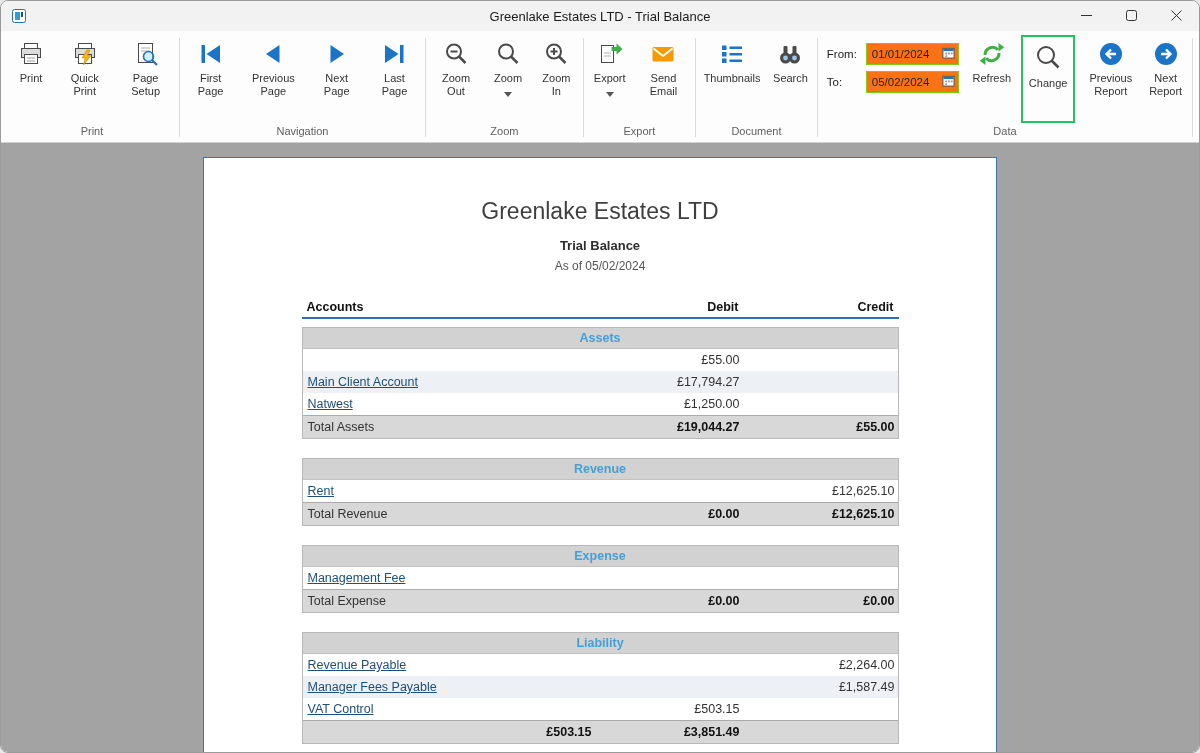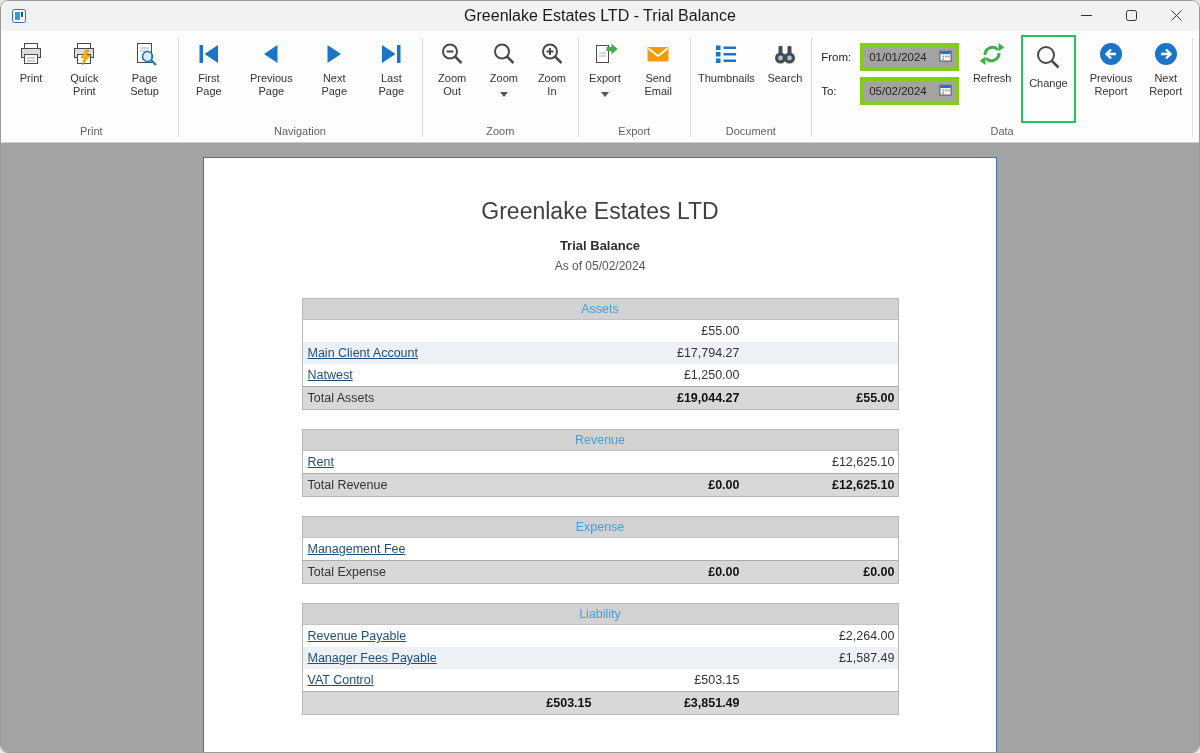--- a/index.html
+++ b/index.html
@@ -5,21 +5,21 @@
   * { margin:0; padding:0; box-sizing:border-box; }
   html,body { width:1200px; height:753px; overflow:hidden; background:#e8e8e8;
     font-family:"Liberation Sans","DejaVu Sans",sans-serif; }
   .window { width:1200px; height:753px; background:#fff; border:1px solid #9a9a9a;
     border-radius:8px; overflow:hidden; display:flex; flex-direction:column; }
 
   
   .titlebar { position:relative; height:30px; background:#f2f2f2; flex:0 0 30px;
     display:flex; align-items:center; }
   .app-icon { margin-left:10px; display:flex; }
-  .win-title { position:absolute; left:0; right:0; text-align:center; font-size:16px; color:#1a1a1a; }
+  .win-title { position:absolute; left:0; right:0; text-align:center; font-size:13px; color:#1a1a1a; }
   .win-controls { margin-left:auto; display:flex; height:100%; position:relative; z-index:2; }
   .win-btn { width:45px; height:100%; border:none; background:transparent; display:flex;
     align-items:center; justify-content:center; cursor:default; }
 
   
   .ribbon { height:112px; flex:0 0 112px; background:#fdfdfd; border-bottom:1px solid #d0d0d0;
     display:flex; align-items:stretch; padding:2px 4px 0 6px; }
   .ribbon-group { display:flex; flex-direction:column; padding:0 3px; }
   .group-buttons { display:flex; align-items:flex-start; flex:1; gap:6px; padding-top:2px; }
   .group-label { text-align:center; font-size:11px; color:#5f5f5f; padding:2px 0 5px; }
@@ -27,43 +27,43 @@
   .rbtn { display:flex; flex-direction:column; align-items:center; gap:3px;
     padding:6px 4px 2px; min-width:42px; max-width:62px; background:transparent; border:none;
     font-family:inherit; font-size:11px; line-height:1.12; color:#333; text-align:center; cursor:default; }
   .rbtn svg { flex:0 0 auto; }
   .chev { margin-top:-1px; }
 
   
   .data-fields { display:flex; flex-direction:column; gap:6px; padding:8px 6px 0 4px; }
   .date-row { display:flex; align-items:center; gap:5px; }
   .date-label { font-size:11.5px; color:#222; width:34px; }
-  .date-field { display:flex; align-items:center; gap:4px; border:4px solid #84cc16;
-    background:#a3a3a3; padding:2px 3px 2px 5px; }
+  .date-field { display:flex; align-items:center; gap:4px; border:1px solid #84cc16;
+    background:#f97316; padding:2px 3px 2px 5px; }
   .date-input { border:none; outline:none; width:66px; font-size:11.5px; color:#222;
     font-family:inherit; background:transparent; }
   .cal-btn { border:none; background:transparent; padding:0; display:flex; cursor:default; }
   .change-highlight { border:2px solid #22c55e; margin:0 2px; padding:1px 2px 4px;
     display:flex; align-self:stretch; align-items:flex-start; }
 
   
   .document-area { flex:1; background:#a3a3a3; overflow:hidden; }
   .page { width:794px; min-height:1100px; margin:14px auto 0; background:#fff;
     border:1px solid #4472a8; padding-top:40px; }
   .report-title { text-align:center; font-size:23px; font-weight:400; color:#3f3f3f; line-height:26px; }
   .report-subtitle { text-align:center; font-size:13px; font-weight:bold; color:#2e2e2e; margin-top:14px; }
   .report-asof { text-align:center; font-size:12px; color:#555; margin-top:6px; }
   .report-table-wrap { width:597px; margin:25px auto 0; }
   .grid { display:grid; grid-template-columns:294px 148px 155px; }
   .grid > * { padding:4px 5px; font-size:12.5px; color:#333; }
   .cols-header { border-bottom:2px solid #2f6fa7; margin-bottom:8px; }
   .cols-header > span { font-weight:bold; color:#111; padding:2px 5px 3px; }
   .col-debit, .col-credit, .cell-debit, .cell-credit { text-align:right; }
   .section { border:1px solid #b8b8b8; margin-bottom:19px; }
-  .section-header { background:#d2d2d2; color:#44a0d6; font-weight:normal; text-align:center;
+  .section-header { background:#d2d2d2; color:#44a0d6; font-weight:bold; text-align:center;
     font-size:12.5px; padding:3px 0; border-bottom:1px solid #c2c2c2; }
   .account-row { background:#fff; }
   .account-row.alt { background:#edf1f6; }
   .account-link { color:#1f4e79; text-decoration:underline; cursor:pointer; }
   .total-row { background:#d8d8d8; border-top:1px solid #ababab; }
   .total-val { font-weight:bold; color:#111; }
 </style>
 </head>
 <body>
 
@@ -385,20 +385,25 @@
     <div class="sep"></div>
   </div>
 
   <div class="document-area">
     <div class="page">
       <div class="report-title">Greenlake Estates LTD</div>
       <div class="report-subtitle">Trial Balance</div>
       <div class="report-asof">As of 05/02/2024</div>
 
       <div class="report-table-wrap">
+        <div class="grid cols-header">
+          <span class="col-accounts">Accounts</span>
+          <span class="col-debit">Debit</span>
+          <span class="col-credit">Credit</span>
+        </div>
         <div id="report-sections">
   <div class="section">
     <div class="section-header">Assets</div>
     <div class="section-rows">
 
     <div class="grid account-row">
         <span class="cell-debit"></span>
         <span class="cell-credit">£55.00</span>
       </div>
                 <div class="grid account-row alt">

